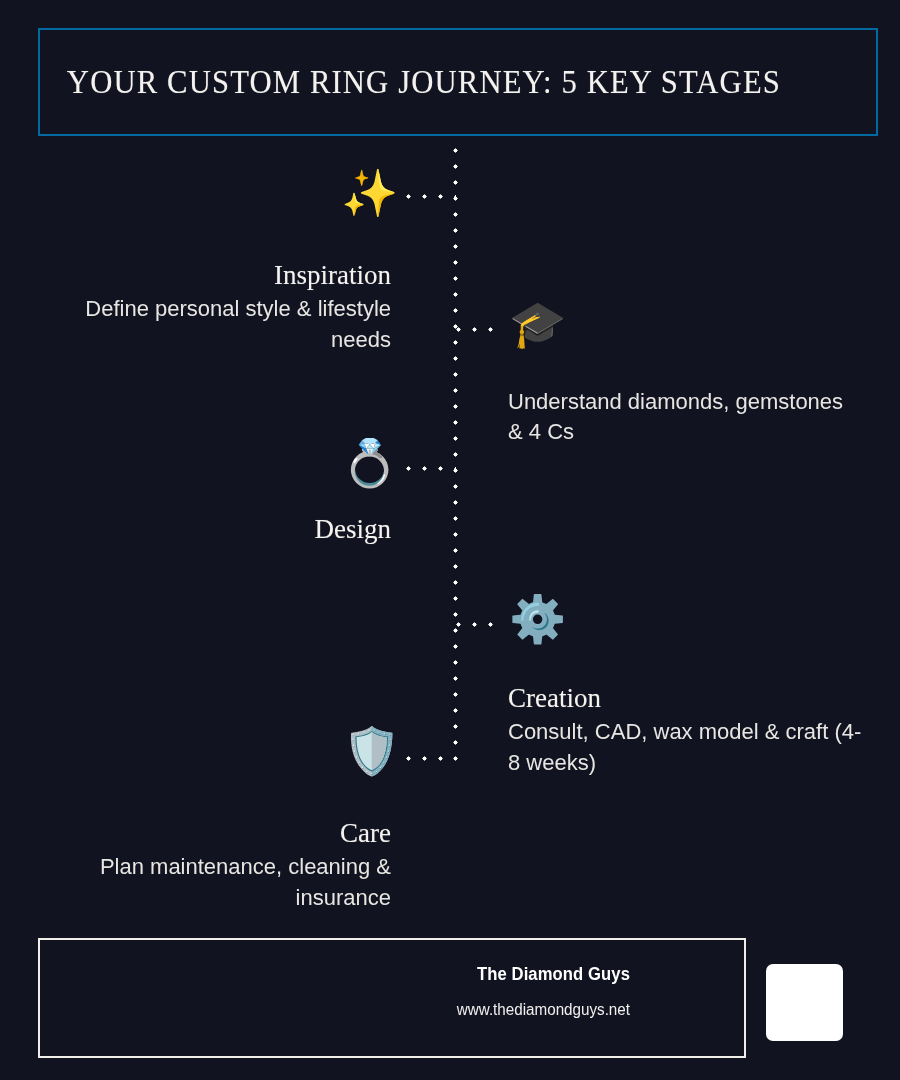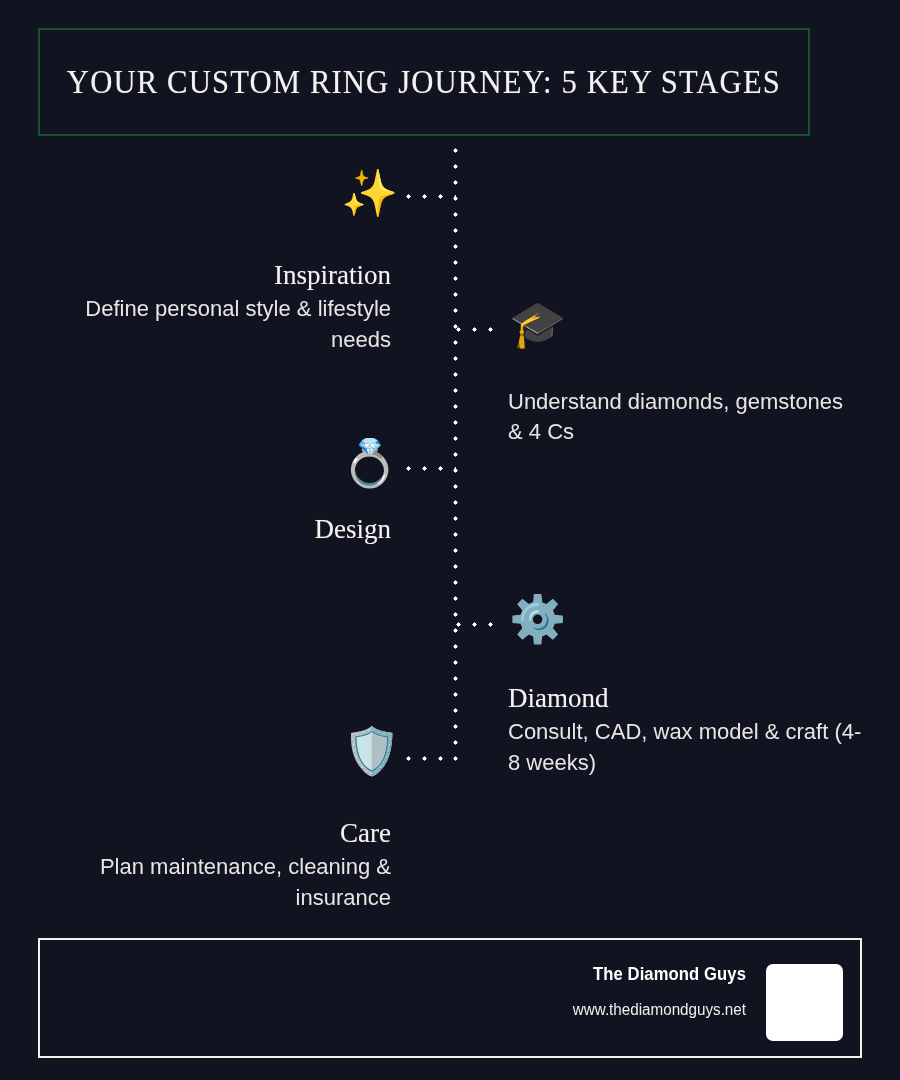--- a/index.html
+++ b/index.html
@@ -13,23 +13,23 @@
     font-family: "Liberation Sans", sans-serif;
     overflow: hidden;
     position: relative;
   }
 
   
   .header-box {
     position: absolute;
     left: 38px;
     top: 28px;
-    width: 772px;
+    width: 840px;
     height: 108px;
-    border: 2px solid #14532d;
+    border: 2px solid #0369a1;
     box-sizing: border-box;
     display: flex;
     align-items: center;
     justify-content: flex-start;
   }
   .header-title {
     font-family: "Liberation Serif", serif;
     font-size: 33px;
     letter-spacing: 1.2px;
     color: #f4f2ee;
@@ -99,21 +99,21 @@
     font-weight: 400;
   }
   .right-align { text-align: right; }
   .left-align  { text-align: left; }
 
   
   .footer-box {
     position: absolute;
     left: 38px;
     top: 938px;
-    width: 824px;
+    width: 708px;
     height: 120px;
     border: 2px solid #f2efe9;
     box-sizing: border-box;
   }
   .footer-text {
     position: absolute;
     right: 114px;
     top: 24px;
     width: 420px;
     text-align: right;
@@ -181,21 +181,21 @@
       <div class="stage-title">Design</div>
     </div>
   </div>
 </div>
 
 <div class="stage" style="top:578px;">
   <div class="stage-inner">
     <span class="icon" style="left:508px; top:18px;">⚙️</span>
     <div class="connector" style="left:456px; top:44px; width:48px;"></div>
     <div class="text-block left-align" style="left:508px; top:105px; width:355px;">
-      <div class="stage-title">Diamond</div>
+      <div class="stage-title">Creation</div>
       <div class="stage-desc">Consult, CAD, wax model &amp; craft (4-8 weeks)</div>
     </div>
   </div>
 </div>
 
 <div class="stage" style="top:710px;">
   <div class="stage-inner">
     <span class="icon" style="left:342px; top:18px;">🛡️</span>
     <div class="connector" style="left:406px; top:46px; width:50px;"></div>
     <div class="text-block right-align" style="left:36px; top:108px;">

